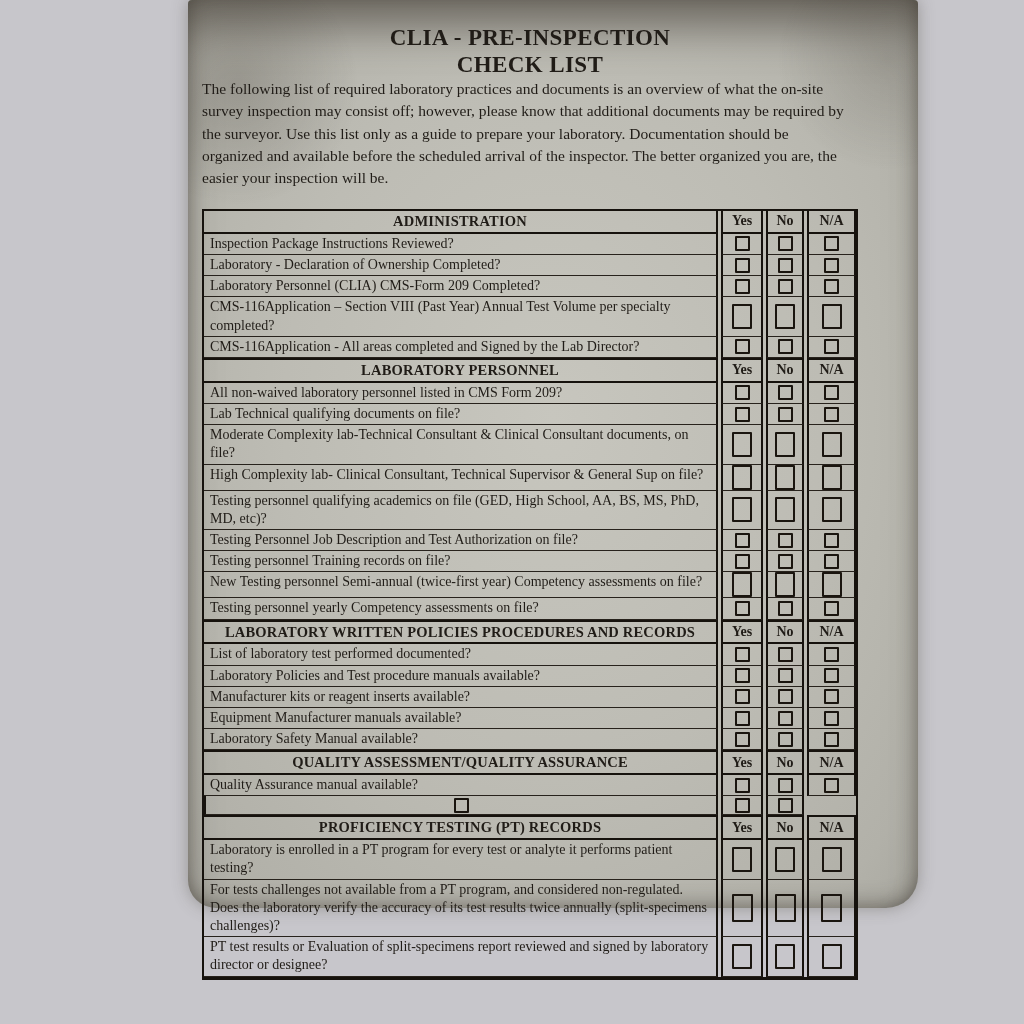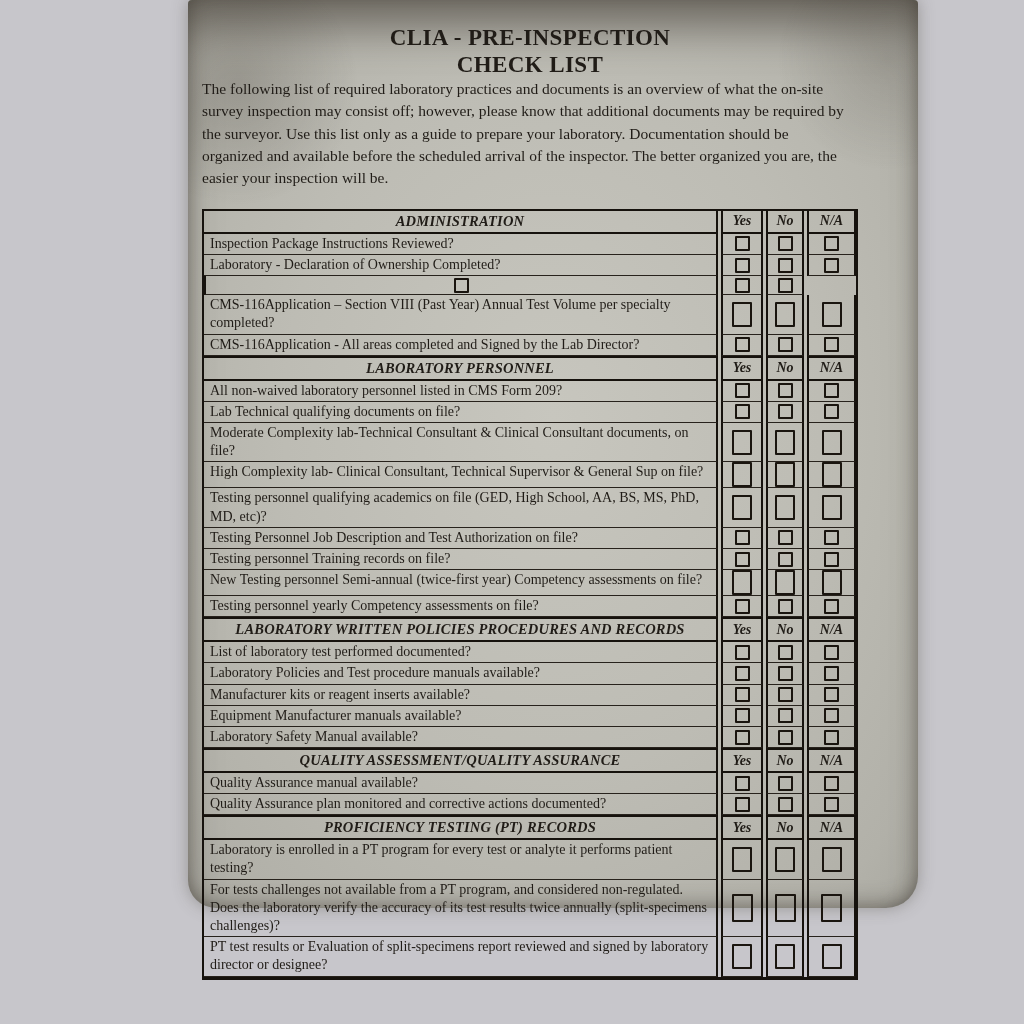--- a/index.html
+++ b/index.html
@@ -79,21 +79,20 @@
     border-left:2px solid #16120d;
     border-right:2px solid #16120d;
     display:flex;
     align-items:center;
     justify-content:center;
   }
   .last-col { border-right-width:2px; }
   .header-row .cell {
     border-top:2px solid #16120d;
     border-bottom:2px solid #16120d;
-    font-style:italic;
   }
   .ck-table > .section:first-child .header-row .cell { border-top:none; }
   .section-title {
     text-align:center;
     font-weight:bold;
     font-size:14.5px;
     letter-spacing:.2px;
     padding:1px 2px;
   }
   .col-head {
@@ -145,20 +144,21 @@
               <span class="box"></span>
             </div>
     <div class="cell check-cell">
               <span class="box"></span>
             </div>
     <div class="cell check-cell last-col">
               <span class="box"></span>
             </div>
   </div>
           <div class="row">
+    <div class="cell q-cell">Laboratory Personnel (CLIA) CMS-Form 209 Completed?</div>
     <div class="cell check-cell">
               <span class="box"></span>
             </div>
     <div class="cell check-cell">
               <span class="box"></span>
             </div>
     <div class="cell check-cell last-col">
               <span class="box"></span>
             </div>
   </div>
@@ -384,21 +384,20 @@
               <span class="box"></span>
             </div>
     <div class="cell check-cell">
               <span class="box"></span>
             </div>
     <div class="cell check-cell last-col">
               <span class="box"></span>
             </div>
   </div>
           <div class="row">
-    <div class="cell q-cell">Quality Assurance plan monitored and corrective actions documented?</div>
     <div class="cell check-cell">
               <span class="box"></span>
             </div>
     <div class="cell check-cell">
               <span class="box"></span>
             </div>
     <div class="cell check-cell last-col">
               <span class="box"></span>
             </div>
   </div>

